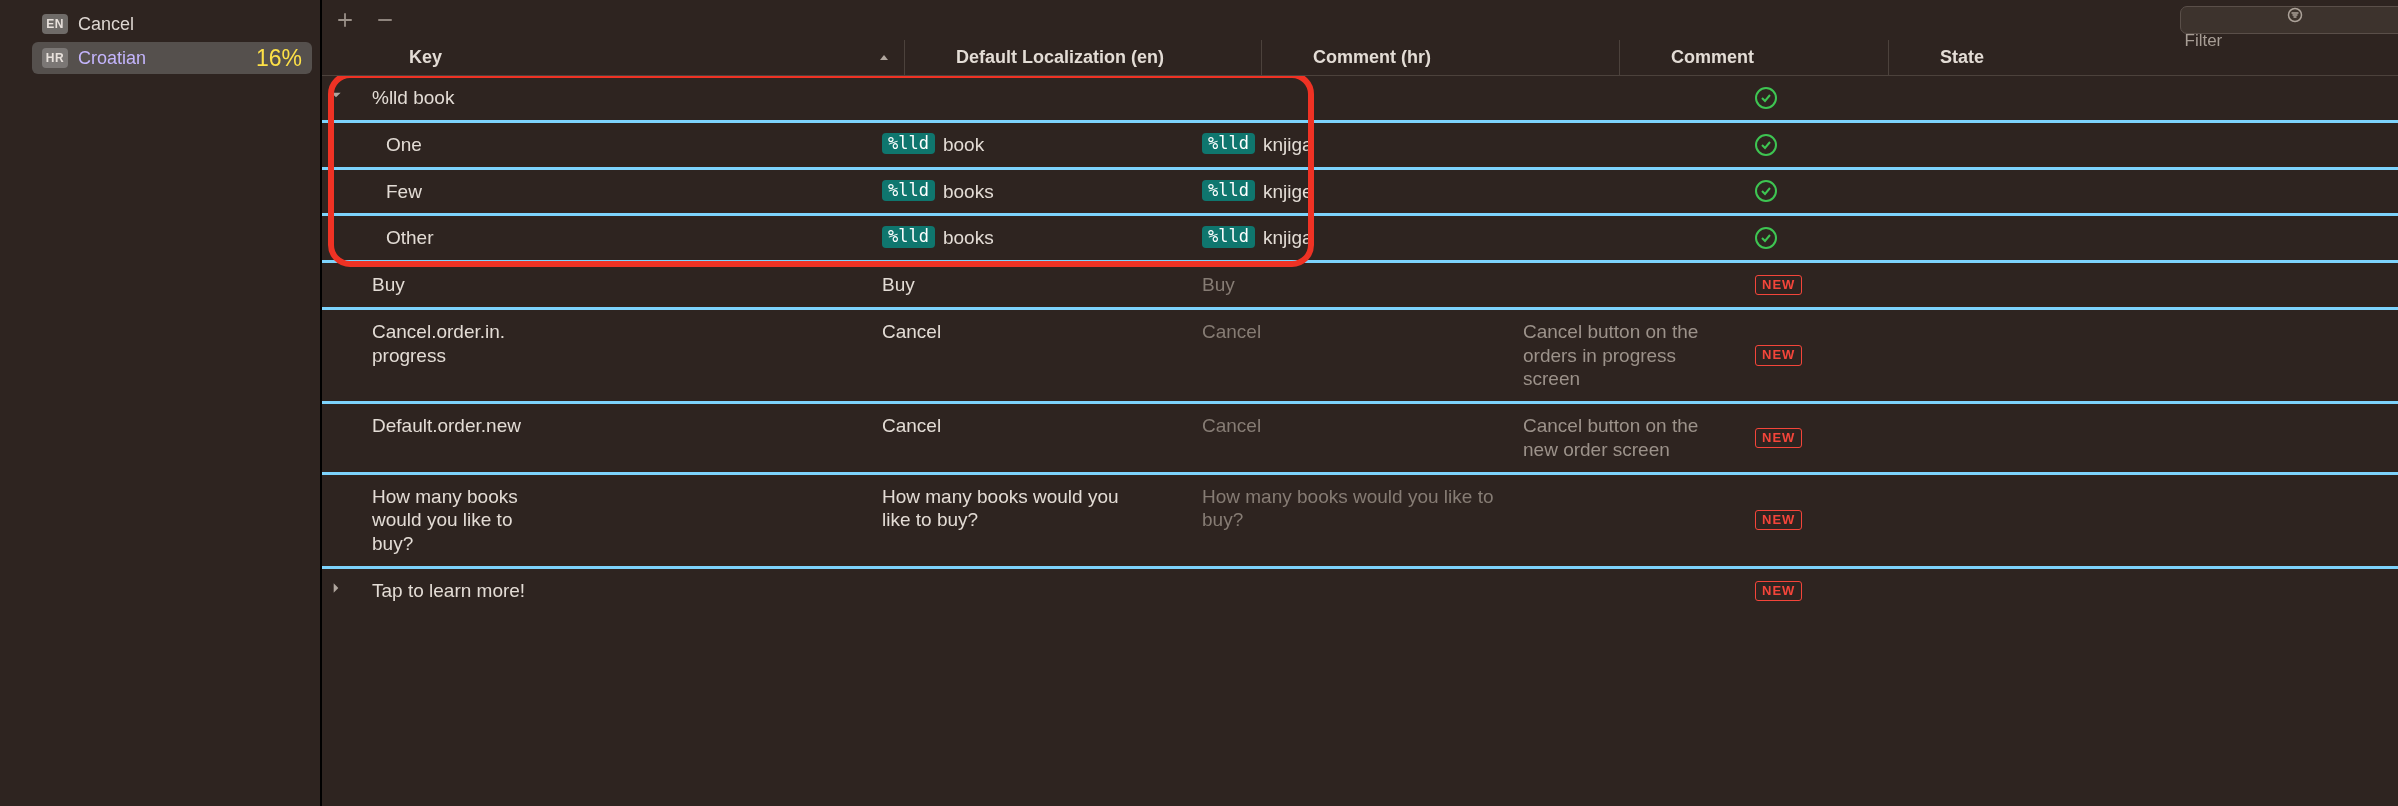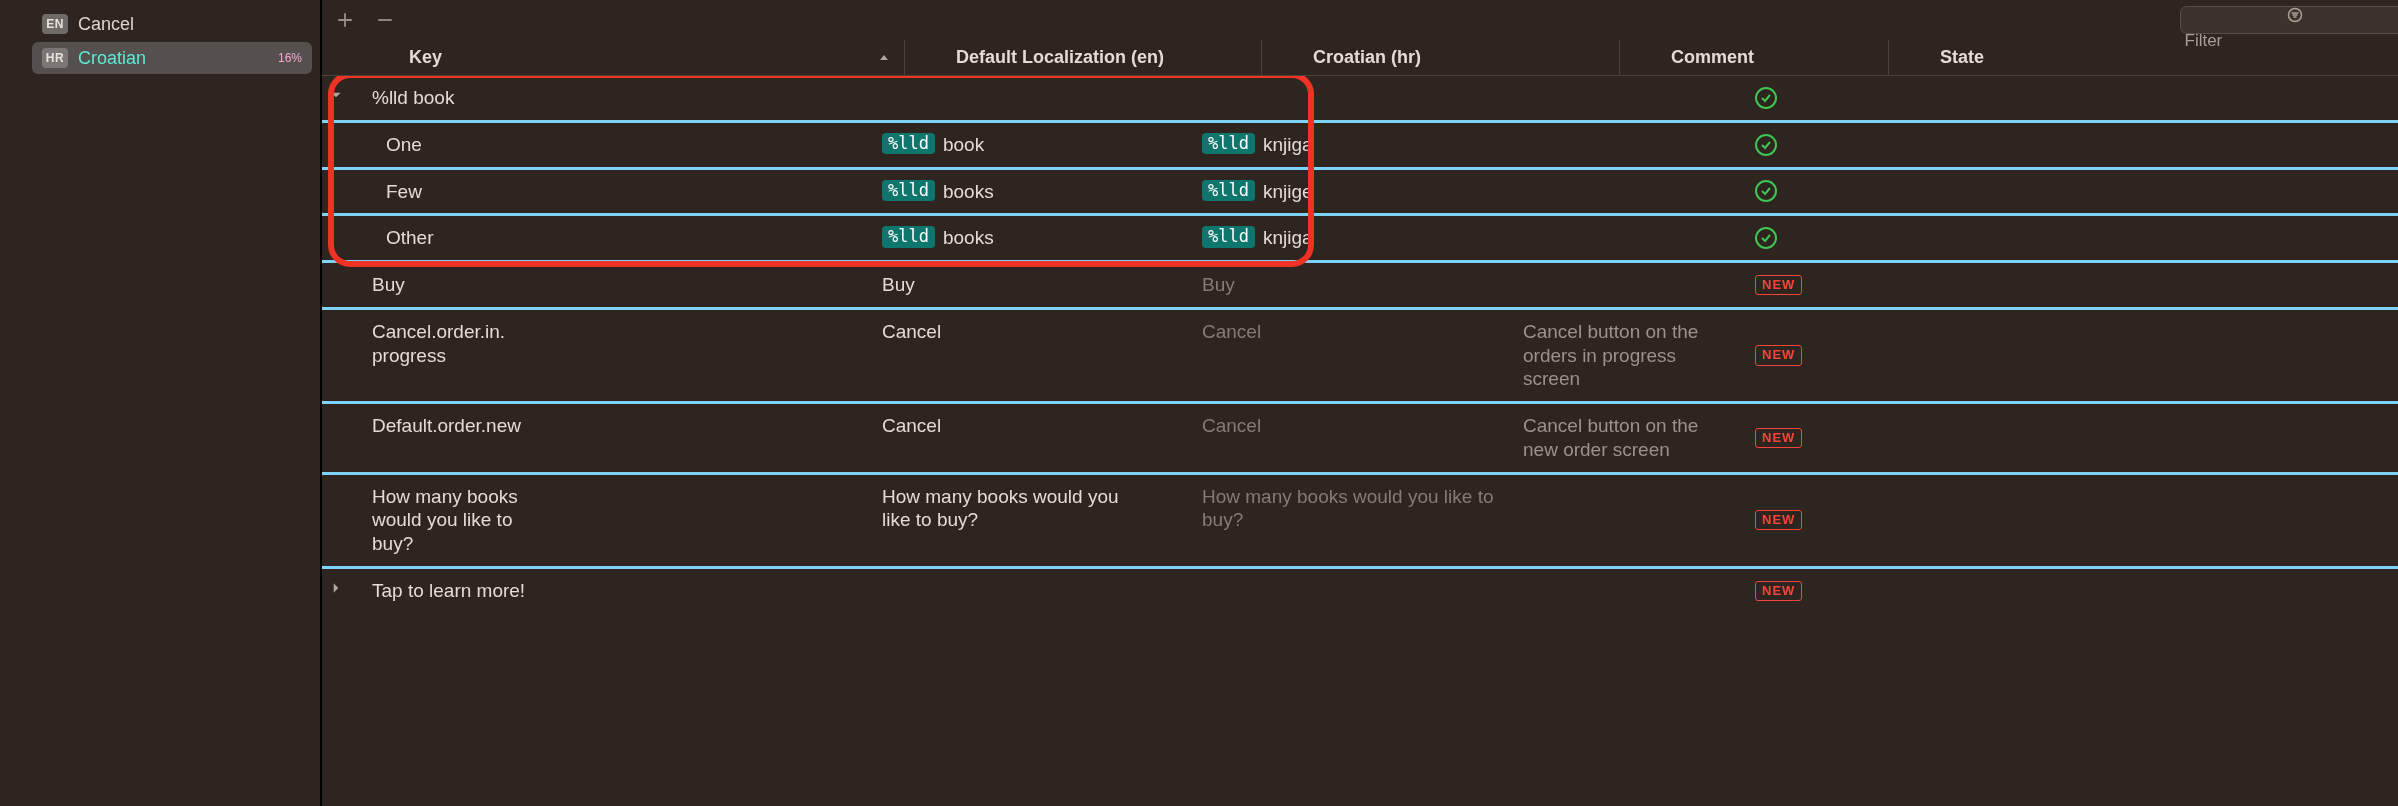--- a/index.html
+++ b/index.html
@@ -43,22 +43,22 @@
     height: 20px;
     border-radius: 4px;
     font-size: 12px;
     font-weight: 600;
     background: #6f6b68;
     color: #e8e1dc;
     margin-right: 10px;
     letter-spacing: 0.5px;
   }
   .lang-row.selected .lang-badge { background: #7b7775; }
-  .lang-name { flex: 1; font-size: 18px; color: #5eead4; }
-  .lang-pct  { font-size: 12px; color: #f9a8d4; }
+  .lang-name { flex: 1; font-size: 18px; color: #c4b5fd; }
+  .lang-pct  { font-size: 23px; color: #fde047; }
   .lang-row:not(.selected) .lang-name { color: #ddd6d1; }
 
   
   .main {
     flex: 1;
     display: flex;
     flex-direction: column;
   }
 
   
@@ -254,21 +254,21 @@
         <span class="sort">
           <svg viewBox="0 0 12 12" width="12" height="12" fill="currentColor">
               <path d="M6 3l4 5H2z"></path>
             </svg>
         </span>
       </div>
       <div class="hcell">
         <span>Default Localization (en)</span>
       </div>
       <div class="hcell">
-        <span>Croatian (hr)</span>
+        <span>Comment (hr)</span>
       </div>
       <div class="hcell">
         <span>Comment</span>
       </div>
       <div class="hcell last">
         <span>State</span>
       </div>
     </div>
 
     <div class="rows">

